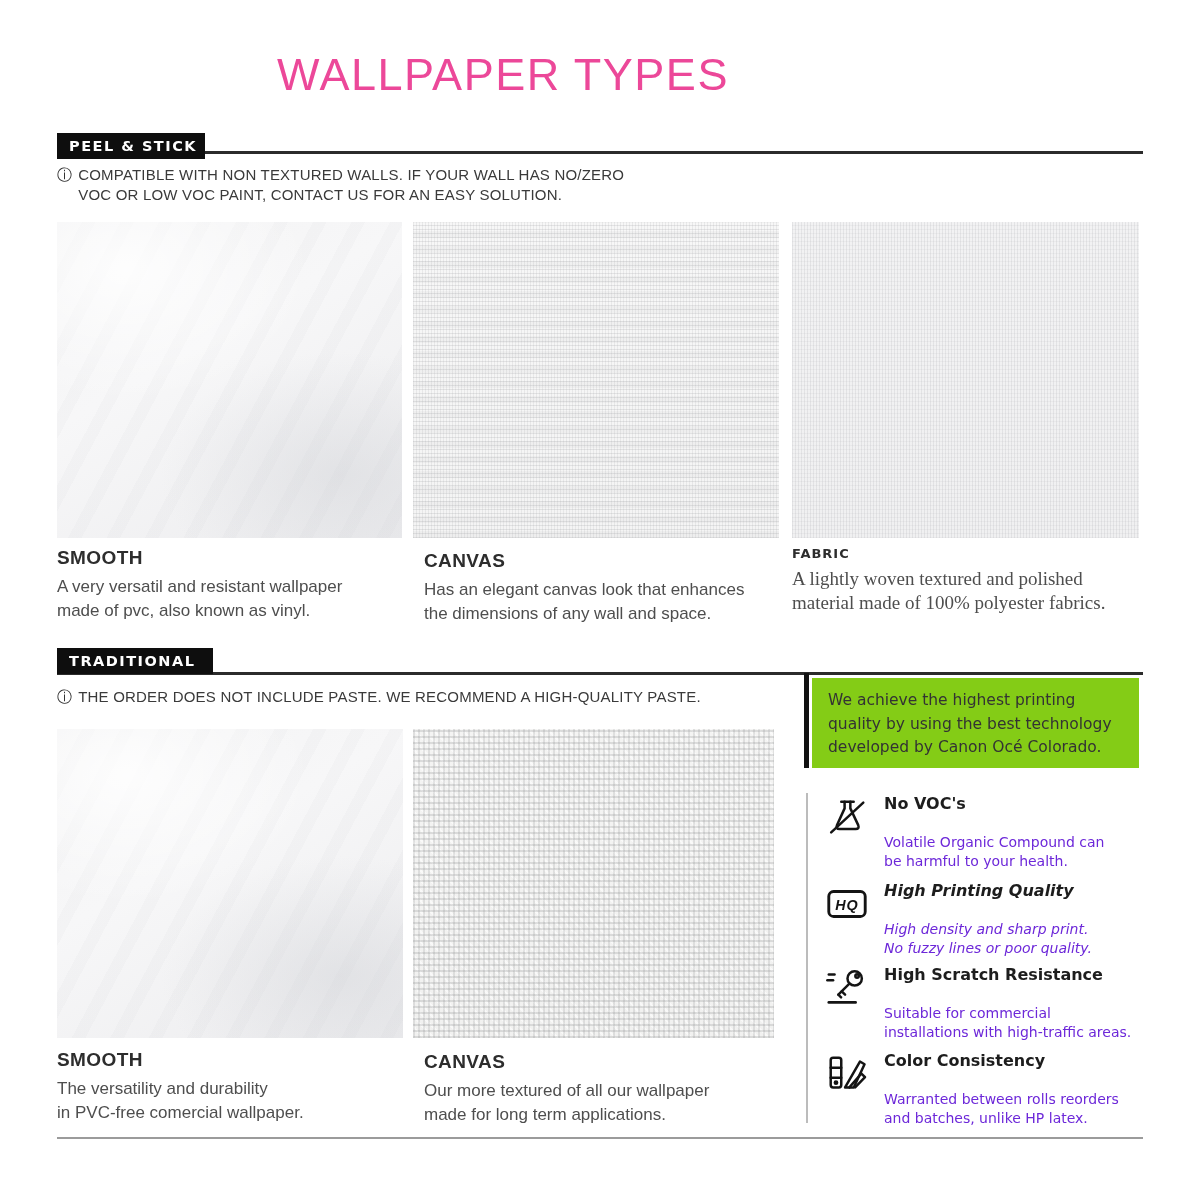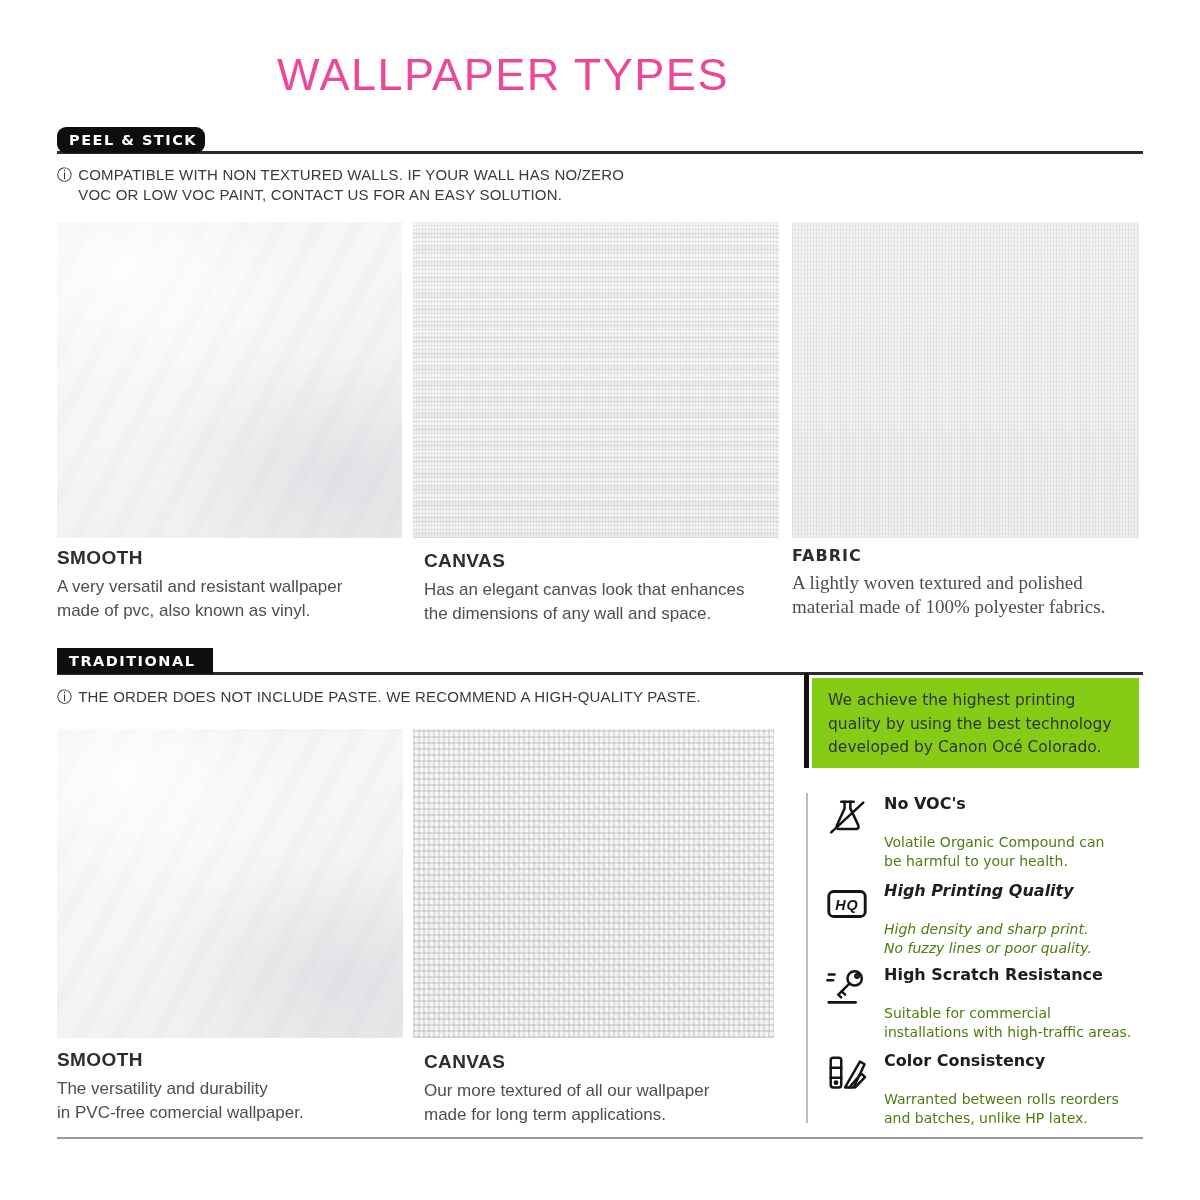--- a/index.html
+++ b/index.html
@@ -7,21 +7,21 @@
         font-family:"Liberation Sans",sans-serif;color:#1f1f1f;}
 
   
   .title{position:absolute;left:0;top:50px;width:1006px;margin:0;text-align:center;
          font-size:45px;font-weight:400;letter-spacing:1.5px;color:#ec4899;line-height:1.1;}
 
   
   .badge{position:absolute;height:26px;background:#0e0e0e;color:#fff;z-index:2;
          font-family:"DejaVu Sans",sans-serif;font-weight:700;font-size:14.5px;letter-spacing:1.5px;
          display:flex;align-items:center;padding-left:12px;box-sizing:border-box;}
-  .badge-peel{left:57px;top:127px;width:148px;border-radius:9px;}
+  .badge-peel{left:57px;top:133px;width:148px;}
   .badge-trad{left:57px;top:648px;width:156px;}
   .rule{position:absolute;left:57px;width:1086px;height:3px;background:#2b2b2b;}
   .rule-peel{top:151px;}
   .rule-trad{top:672px;}
   .rule-bottom{position:absolute;left:57px;top:1137px;width:1086px;height:2px;background:#9b9b9b;}
 
   
   .note{position:absolute;display:flex;gap:6px;font-size:15px;letter-spacing:.2px;
         color:#3a3a3a;line-height:20px;}
   .note-peel{left:57px;top:165px;}
@@ -55,41 +55,41 @@
   .tex-canvas-rough{background:
     repeating-linear-gradient(0deg, rgba(128,130,132,.22) 0 2px, rgba(255,255,255,0) 2px 6px),
     repeating-linear-gradient(90deg, rgba(128,130,132,.18) 0 2px, rgba(255,255,255,0) 2px 5px),
     repeating-linear-gradient(47deg, rgba(255,255,255,.55) 0 2px, rgba(255,255,255,0) 2px 7px),
     linear-gradient(#f4f4f3,#f1f1f0);}
 
   
   .type-label{position:absolute;}
   .type-name{margin:0 0 6px;font-size:19px;font-weight:700;letter-spacing:.4px;color:#2d2d2d;}
   .type-desc{font-size:17px;color:#4e4e4e;line-height:24px;}
-  .geo .type-name{font-family:"DejaVu Sans",sans-serif;font-weight:600;letter-spacing:1px;font-size:16px;}
+  .geo .type-name{font-family:"DejaVu Sans",sans-serif;font-weight:600;letter-spacing:1px;font-size:13px;}
   .geo .type-desc{font-family:Liberation Serif, serif;font-size:19px;line-height:24px;}
   .lbl-s1{left:57px;top:547px;}
   .lbl-c1{left:424px;top:550px;}
   .lbl-f1{left:792px;top:546px;}
   .lbl-s2{left:57px;top:1049px;}
   .lbl-c2{left:424px;top:1051px;}
 
   
   .quote-bar{position:absolute;left:804px;top:673px;width:5px;height:95px;background:#111111;}
   .quote-box{position:absolute;left:812px;top:678px;width:327px;height:90px;background:#84cc16;box-sizing:border-box;padding:11px 0 0 16px;}
   .quote-box div{font-family:"DejaVu Sans",sans-serif;font-size:15.5px;line-height:23.5px;color:#333333;}
 
   
   .rail{position:absolute;left:806px;top:793px;width:2px;height:330px;background:#bcbcbc;}
   .feature{position:absolute;left:824px;width:376px;display:flex;gap:14px;}
   .f1{top:794px;}.f2{top:881px;font-style:italic;}.f3{top:965px;}.f4{top:1051px;}
   .f-icon{width:46px;height:46px;flex:0 0 46px;}
   .f-body{font-family:"DejaVu Sans",sans-serif;}
   .f-title{margin:0 0 3px;font-size:16px;font-weight:700;color:#1d1d1d;}
-  .f-desc{font-size:14px;color:#4d7c0f;line-height:18.5px;margin-top:20px;}
+  .f-desc{font-size:14px;color:#6d28d9;line-height:18.5px;margin-top:20px;}
   .ic{fill:none;stroke:#141414;stroke-width:2.6;stroke-linecap:round;stroke-linejoin:round;}
 </style>
 </head>
 <body>
 
 <div class="page">
 
   <h1 class="title">WALLPAPER TYPES</h1>
 
   <div class="rule rule-peel"></div>

